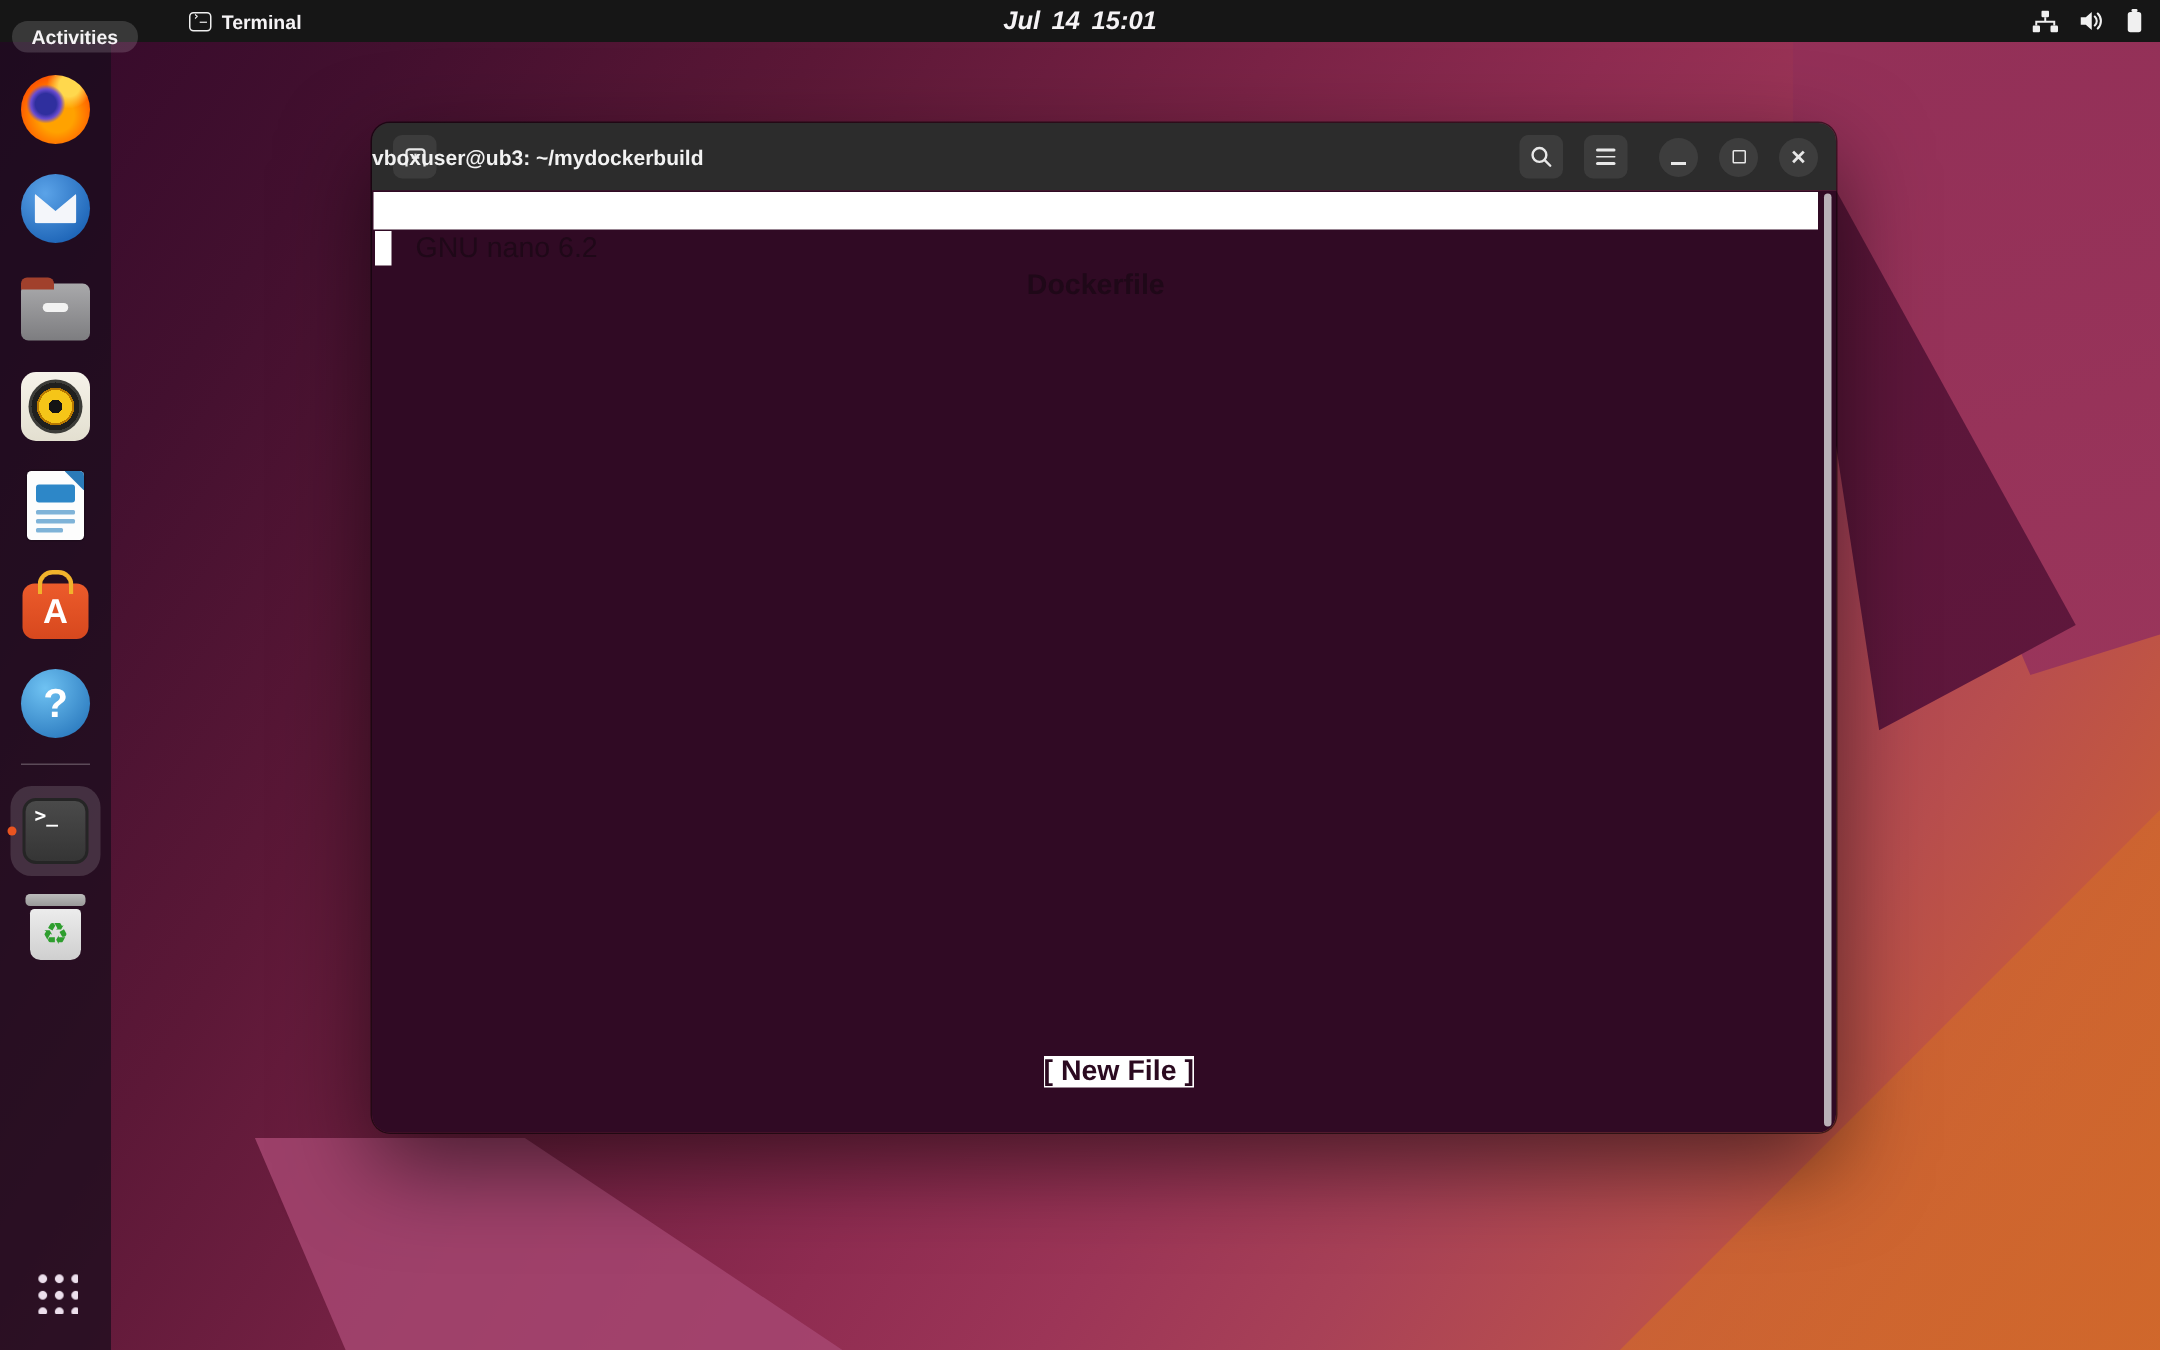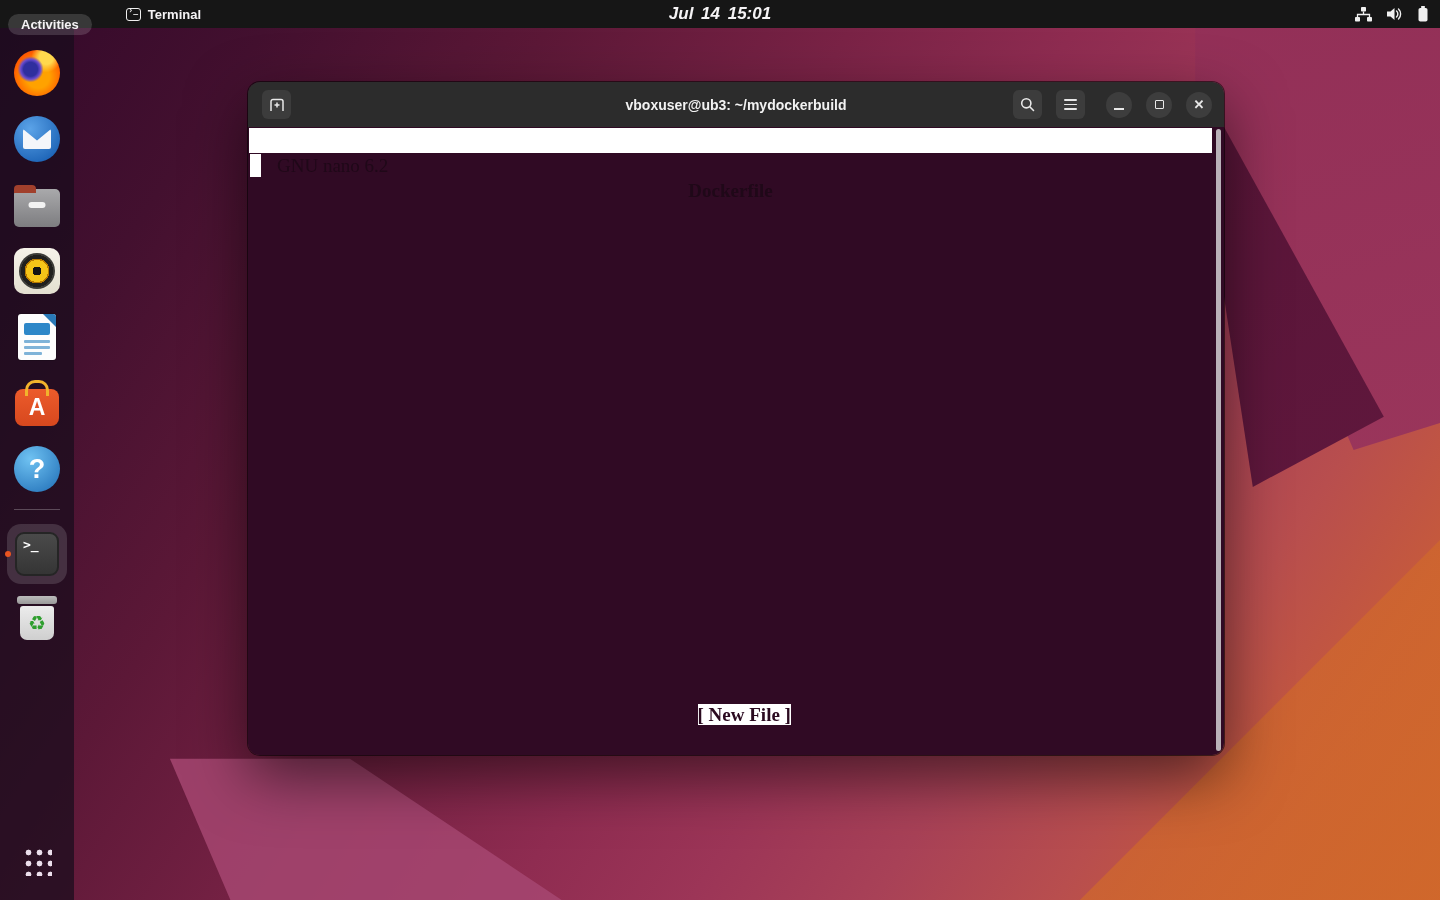--- a/index.html
+++ b/index.html
@@ -92,39 +92,39 @@
     background:linear-gradient(#ececec,#cfcfcf); display:flex; align-items:center; justify-content:center; }
   .icon-trash .can::after { content:"♻"; color:#2e9e2e; font-size:20px; line-height:1; }
   .show-apps { position:absolute; bottom:24px; left:50%; transform:translateX(-50%);
     width:30px; height:30px; cursor:pointer;
     background:radial-gradient(circle, #ecdfec 2.6px, rgba(0,0,0,0) 3.2px); background-size:11px 11px; background-position:1px 1px; }
 
   
   .window { position:absolute; left:248px; top:82px; width:976px; height:673px; border-radius:12px;
     box-shadow:0 22px 60px rgba(0,0,0,.55), 0 0 0 1px rgba(0,0,0,.55); overflow:hidden; z-index:30; }
   .win-header { height:45px; background:#2c2c2c; position:relative; display:flex; align-items:center; }
-  .win-title { position:absolute; left:0; right:0; text-align:center; color:#f2f2f2;
+  .win-title { position:absolute; left:0; right:0; color:#f2f2f2;
     font-size:14px; font-weight:700; pointer-events:none; }
   .newtab-btn { position:absolute; left:14px; top:8px; width:29px; height:29px; border-radius:6px;
     background:#3c3c3c; display:flex; align-items:center; justify-content:center; cursor:pointer; }
   .header-right { position:absolute; right:12px; top:0; height:45px; display:flex; align-items:center; gap:14px; }
   .hdr-sq { width:29px; height:29px; border-radius:6px; background:#3c3c3c;
     display:flex; align-items:center; justify-content:center; cursor:pointer; }
   .hdr-circle { width:26px; height:26px; border-radius:50%; background:#3d3d3d;
     display:flex; align-items:center; justify-content:center; cursor:pointer; color:#e8e8e8; }
   .hdr-circle.first { margin-left:7px; }
   .glyph-min { width:10px; height:2px; background:#e8e8e8; margin-top:8px; }
   .glyph-max { width:9px; height:9px; border:1.6px solid #e8e8e8; border-radius:1px; }
   .glyph-close { font-size:13px; line-height:1; color:#e8e8e8; font-weight:600; }
   .hamburger { display:flex; flex-direction:column; gap:3px; }
   .hamburger span { display:block; width:13px; height:1.8px; background:#e8e8e8; border-radius:1px; }
 
   
   .term-screen { position:relative; width:100%; height:628px; background:#300a24;
-    font-family:Liberation Serif, serif; font-size:19px; line-height:26px;
+    font-family:Liberation Sans, sans-serif; font-size:19px; line-height:26px;
     color:#fff; cursor:text; }
   .nano-titlebar { position:absolute; top:1px; left:1px; right:12px; height:25px; background:#fff;
     color:#1f0818; line-height:25px; white-space:pre; }
   .nano-version { position:absolute; left:28px; }
   .nano-filename { position:absolute; left:0; right:0; text-align:center; font-weight:700; }
   .term-cursor { position:absolute; top:27px; left:2px; width:11px; height:23px; background:#fff; }
   .nano-status { position:absolute; top:549px; left:0; right:12px; text-align:center; white-space:pre; }
   .nano-status span { background:#fff; color:#2b0a20; font-weight:700; }
   .shortcut-rows { position:absolute; top:575px; left:0; right:0; height:52px; }
   .sc-col { position:absolute; white-space:pre; }

